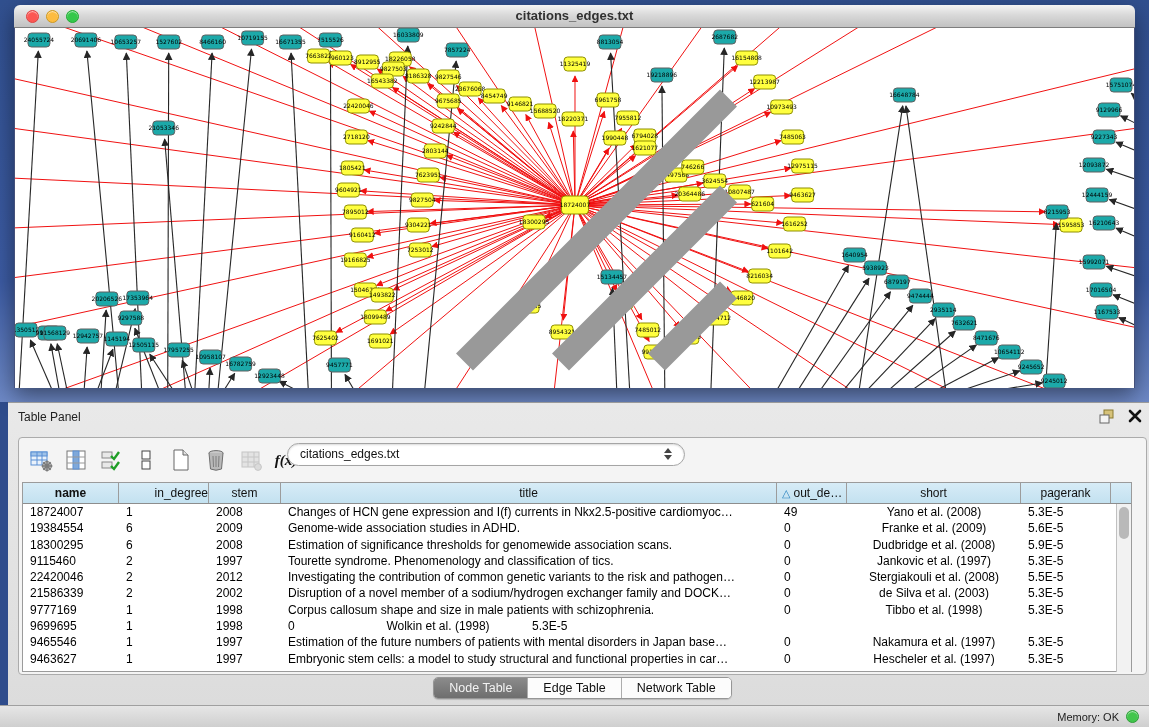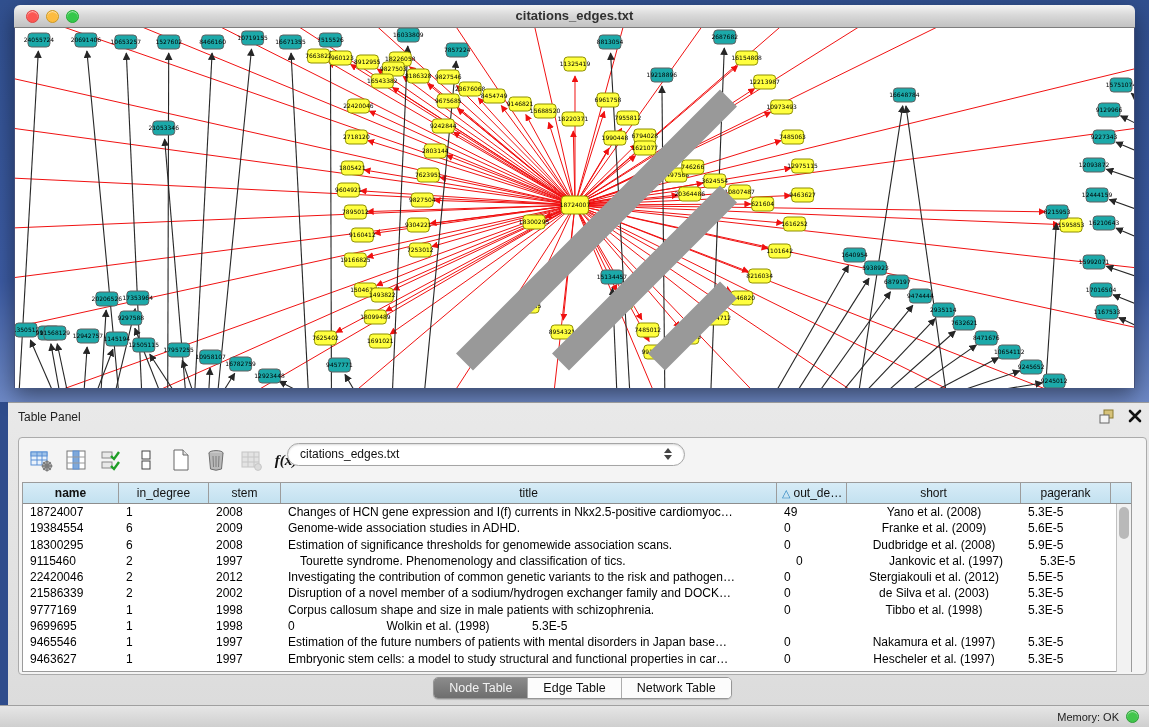--- a/index.html
+++ b/index.html
@@ -804,21 +804,21 @@
         <span>citations_edges.txt</span>
         <span class="steppers">
           <i class="stp-up"></i>
             <i class="stp-dn"></i>
         </span>
       </div>
 
       <div class="tablewrap">
         <div class="thead" id="thead">
             <div class="th" style="width: 96px; font-weight: bold;">name</div>
-            <div class="th" style="width: 90px;">in_degree</div>
+            <div class="th" style="width: 90px; text-align: right;">in_degree</div>
             <div class="th" style="width: 72px;">stem</div>
             <div class="th" style="width: 496px;">title</div>
             <div class="th left" style="width: 70px;"><span class="sortch">△</span>out_de…</div>
             <div class="th" style="width: 174px;">short</div>
             <div class="th" style="width: 90px;">pagerank</div>
           </div>
         <div id="tbody">
             <div class="trow">
               <div class="td l" style="width: 96px;">18724007</div>
               <div class="td l" style="width: 90px;">1</div>
@@ -843,32 +843,32 @@
               <div class="td l" style="width: 72px;">2008</div>
               <div class="td l" style="width: 496px;">Estimation of significance thresholds for genomewide association scans.</div>
               <div class="td l" style="width: 70px;">0</div>
               <div class="td c" style="width: 174px;">Dudbridge et al. (2008)</div>
               <div class="td l" style="width: 90px;">5.9E-5</div>
             </div>
             <div class="trow">
               <div class="td l" style="width: 96px;">9115460</div>
               <div class="td l" style="width: 90px;">2</div>
               <div class="td l" style="width: 72px;">1997</div>
-              <div class="td l" style="width: 496px; margin-left: 12px;">Tourette syndrome. Phenomenology and classification of tics.</div>
+              <div class="td l" style="width: 496px;">Tourette syndrome. Phenomenology and classification of tics.</div>
               <div class="td l" style="width: 70px;">0</div>
               <div class="td c" style="width: 174px;">Jankovic et al. (1997)</div>
               <div class="td l" style="width: 90px;">5.3E-5</div>
             </div>
             <div class="trow">
               <div class="td l" style="width: 96px;">22420046</div>
               <div class="td l" style="width: 90px;">2</div>
               <div class="td l" style="width: 72px;">2012</div>
               <div class="td l" style="width: 496px;">Investigating the contribution of common genetic variants to the risk and pathogen…</div>
               <div class="td l" style="width: 70px;">0</div>
-              <div class="td c" style="width: 174px;">Stergiakouli et al. (2012)</div>
+              <div class="td c" style="width: 174px;">Stergiakouli et al. (2008)</div>
               <div class="td l" style="width: 90px;">5.5E-5</div>
             </div>
             <div class="trow">
               <div class="td l" style="width: 96px;">21586339</div>
               <div class="td l" style="width: 90px;">2</div>
               <div class="td l" style="width: 72px;">2002</div>
               <div class="td l" style="width: 496px;">Disruption of a novel member of a sodium/hydrogen exchanger family and DOCK…</div>
               <div class="td l" style="width: 70px;">0</div>
               <div class="td c" style="width: 174px;">de Silva et al. (2003)</div>
               <div class="td l" style="width: 90px;">5.3E-5</div>

